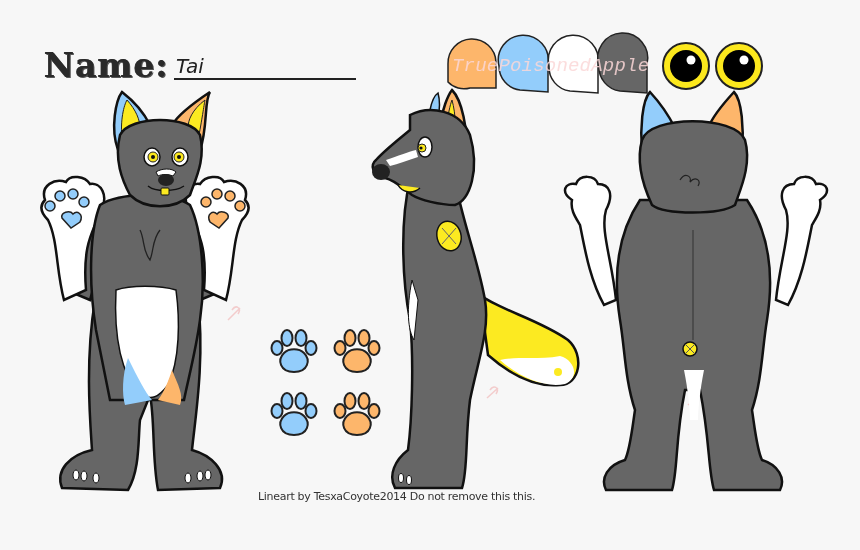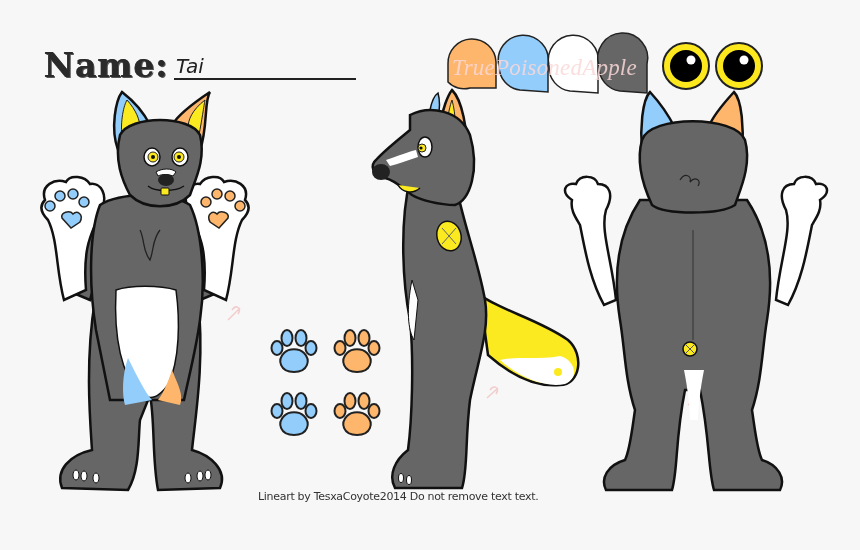--- a/index.html
+++ b/index.html
@@ -19,22 +19,22 @@
     }
     .name-value {
       position: absolute; left: 132px; top: 10px;
       font-family: "DejaVu Sans", sans-serif; font-style: italic;
       font-size: 20px; color: #222; line-height: 20px;
     }
     .name-line { position: absolute; left: 130px; top: 32px; width: 182px; height: 2px; background: #222; }
 
     .watermark {
       position: absolute; left: 452px; top: 55px;
-      font-family: Liberation Serif, serif; font-style: italic;
-      font-size: 23px; color: rgba(250, 215, 215, 0.85);
+      font-family: Liberation Mono, monospace; font-style: italic;
+      font-size: 19px; color: rgba(250, 215, 215, 0.85);
       letter-spacing: 0.2px; white-space: nowrap;
       pointer-events: none;
     }
     .credit {
       position: absolute; left: 258px; top: 490px;
       font-family: "DejaVu Sans", sans-serif; font-size: 11px; color: #333;
       letter-spacing: -0.3px; white-space: nowrap;
     }
     svg.art { position: absolute; left: 0; top: 0; }
   </style>
@@ -197,13 +197,13 @@
 </svg>
 
 <div class="name-block">
   <span class="name-label">Name:</span>
   <span class="name-value">Tai</span>
   <div class="name-line"></div>
 </div>
 
 <div class="watermark">TruePoisonedApple</div>
 
-<div class="credit">Lineart by TesxaCoyote2014 Do not remove text text.</div>
+<div class="credit">Lineart by TesxaCoyote2014 Do not remove this this.</div>
 
 </body></html>

